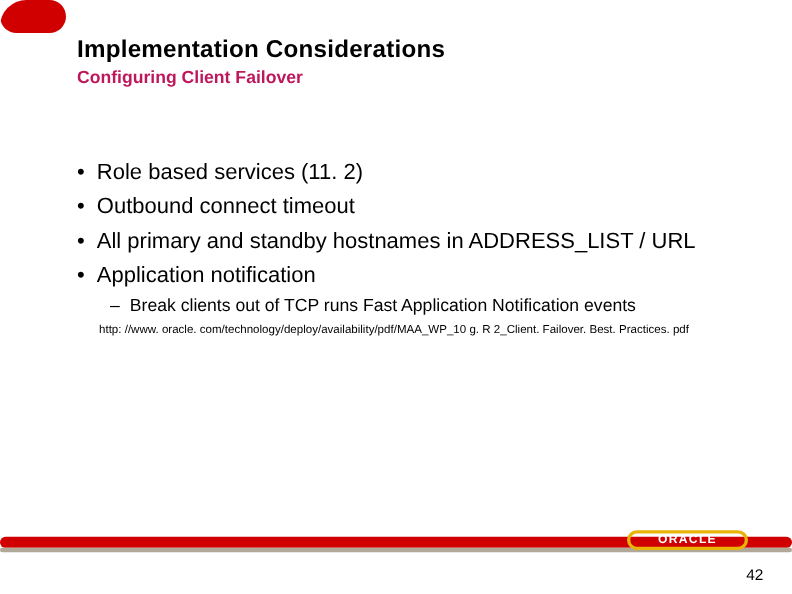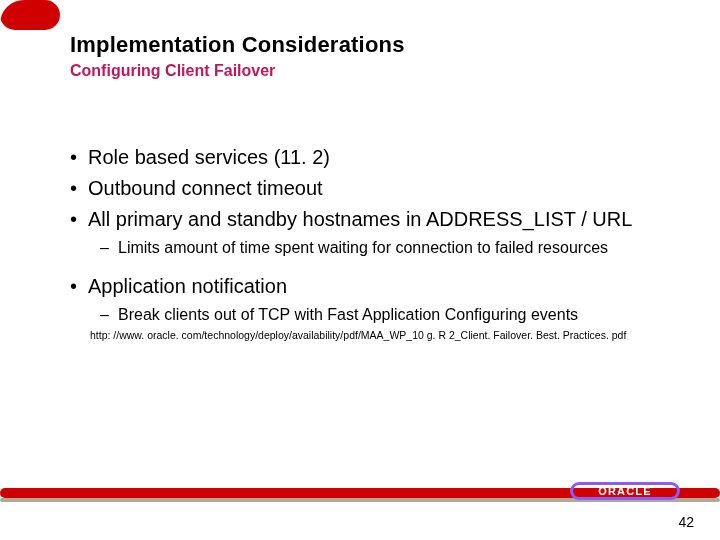--- a/index.html
+++ b/index.html
@@ -12,40 +12,39 @@
   .bullet1 { font-size: 20px; margin-bottom: 4px; position: relative; padding-left: 18px; line-height: 1.35; }
   .bullet1::before { content: "•"; position: absolute; left: 0; top: 0; }
   .bullet2 { font-size: 16px; margin: 4px 0 14px 0; position: relative; padding-left: 48px; line-height: 1.35; }
   .bullet2::before { content: "–"; position: absolute; left: 30px; top: 0; }
   .bullet2.tight { margin-bottom: 2px; }
   .refline { font-size: 10.5px; margin-left: 0; margin-top: 4px; line-height: 1.2; padding-left: 20px; }
   .footer-bar { position: absolute; left: 0; right: 0; bottom: 38px; height: 14px; }
   .footer-red { position: absolute; left: 0; right: 0; top: 0; height: 10px; background: #d00000; }
   .footer-grey { position: absolute; left: 0; right: 0; top: 10px; height: 4px; background: #b0a898; }
   .oracle-logo { position: absolute; right: 40px; bottom: 36px; width: 110px; height: 22px; }
-  .oracle-pill { width: 110px; height: 18px; border: 3px solid #8b5cf6; border-radius: 10px; display: flex; align-items: center; justify-content: center; }
+  .oracle-pill { width: 110px; height: 18px; border: 3px solid #eab308; border-radius: 10px; display: flex; align-items: center; justify-content: center; }
   .oracle-text { color: #fff; font-size: 11px; font-weight: bold; letter-spacing: 1.2px; font-family: Arial, sans-serif; }
   .oracle-reg { color: #fff; font-size: 7px; position: absolute; right: -8px; top: -2px; }
   .pagenum { position: absolute; right: 26px; bottom: 10px; font-size: 14px; text-align: right; }
 </style>
 </head>
 <body>
 
 <div class="slide">
   <div class="red-block"></div>
   <div class="title">Implementation Considerations</div>
   <div class="subtitle">Configuring Client Failover</div>
 
   <div class="content">
     <div class="bullet1">Role based services (11. 2)</div>
     <div class="bullet1">Outbound connect timeout</div>
     <div class="bullet1">All primary and standby hostnames in ADDRESS_LIST / URL</div>
-    <div class="bullet2">Limits amount of time spent waiting for connection to failed resources</div>
     <div class="bullet1">Application notification</div>
-    <div class="bullet2 tight">Break clients out of TCP with Fast Application Configuring events</div>
+    <div class="bullet2 tight">Break clients out of TCP runs Fast Application Notification events</div>
     <div class="refline">http: //www. oracle. com/technology/deploy/availability/pdf/MAA_WP_10 g. R 2_Client. Failover. Best. Practices. pdf</div>
   </div>
 
   <div class="footer-bar">
     <div class="footer-red"></div>
     <div class="footer-grey"></div>
   </div>
 
   <div class="oracle-logo">
     <div class="oracle-pill">

